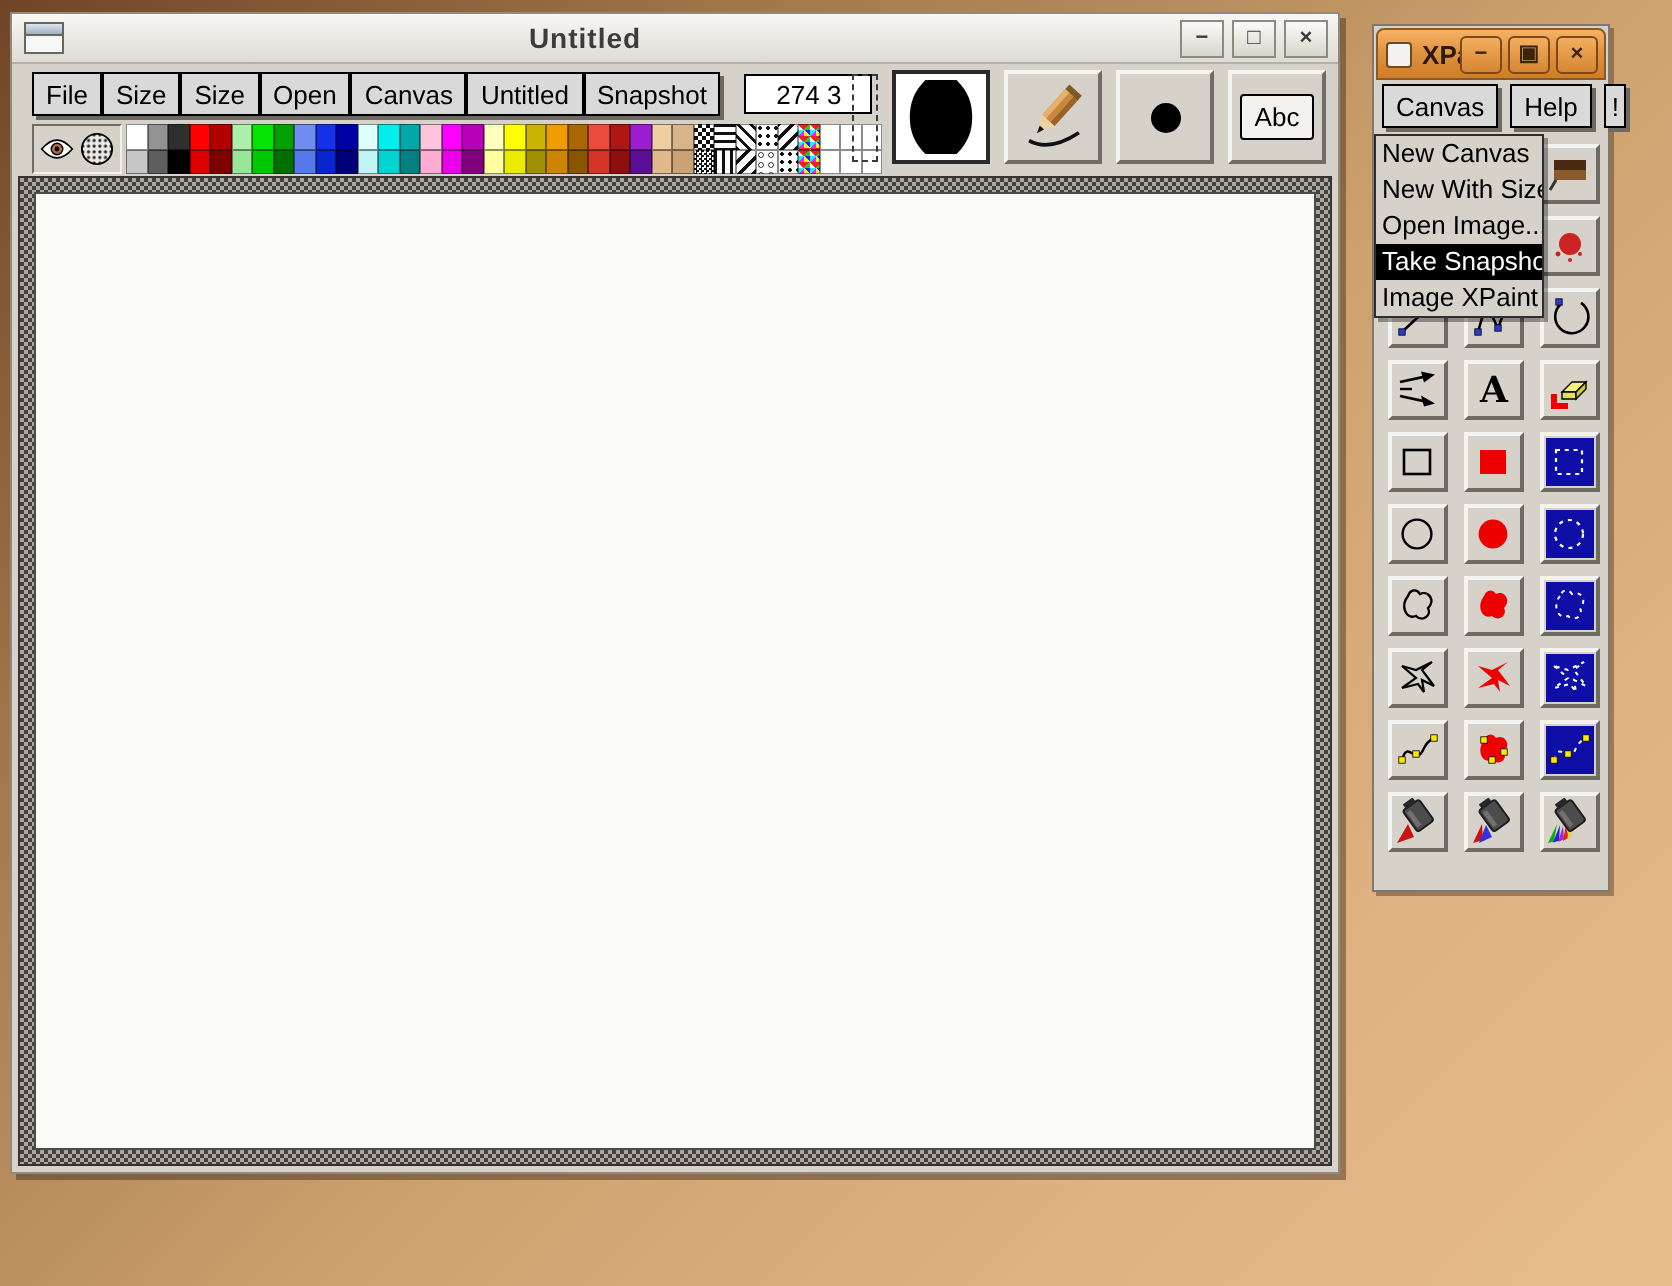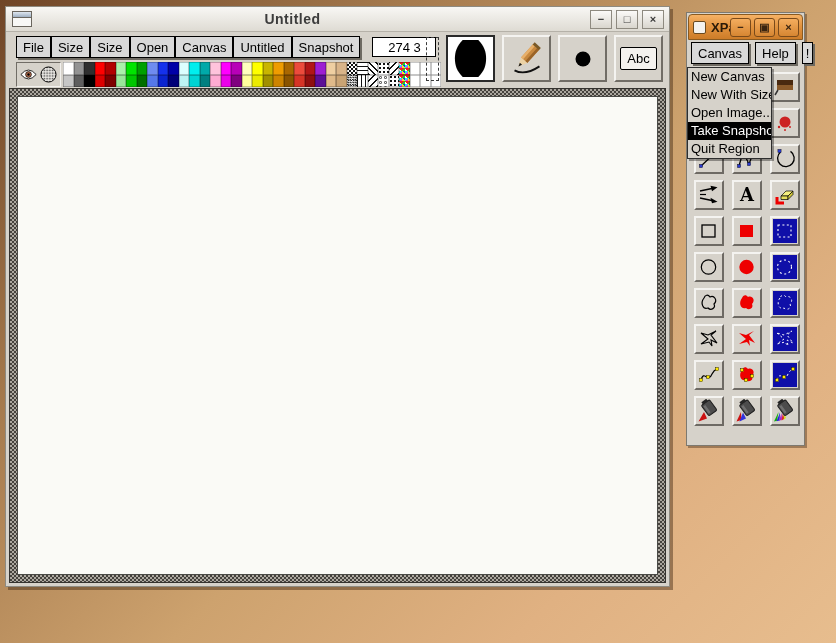--- a/index.html
+++ b/index.html
@@ -560,14 +560,14 @@
         </svg>
       </div>
     </div>
 </div>
 
 <div class="dropdown" id="canvasMenu">
     <div class="dd-item">New Canvas</div>
     <div class="dd-item">New With Size...</div>
     <div class="dd-item">Open Image...</div>
     <div class="dd-item hl">Take Snapshot...</div>
-    <div class="dd-item">Quit Region</div>
+    <div class="dd-item">Image XPaint</div>
   </div>
 
 </body></html>

